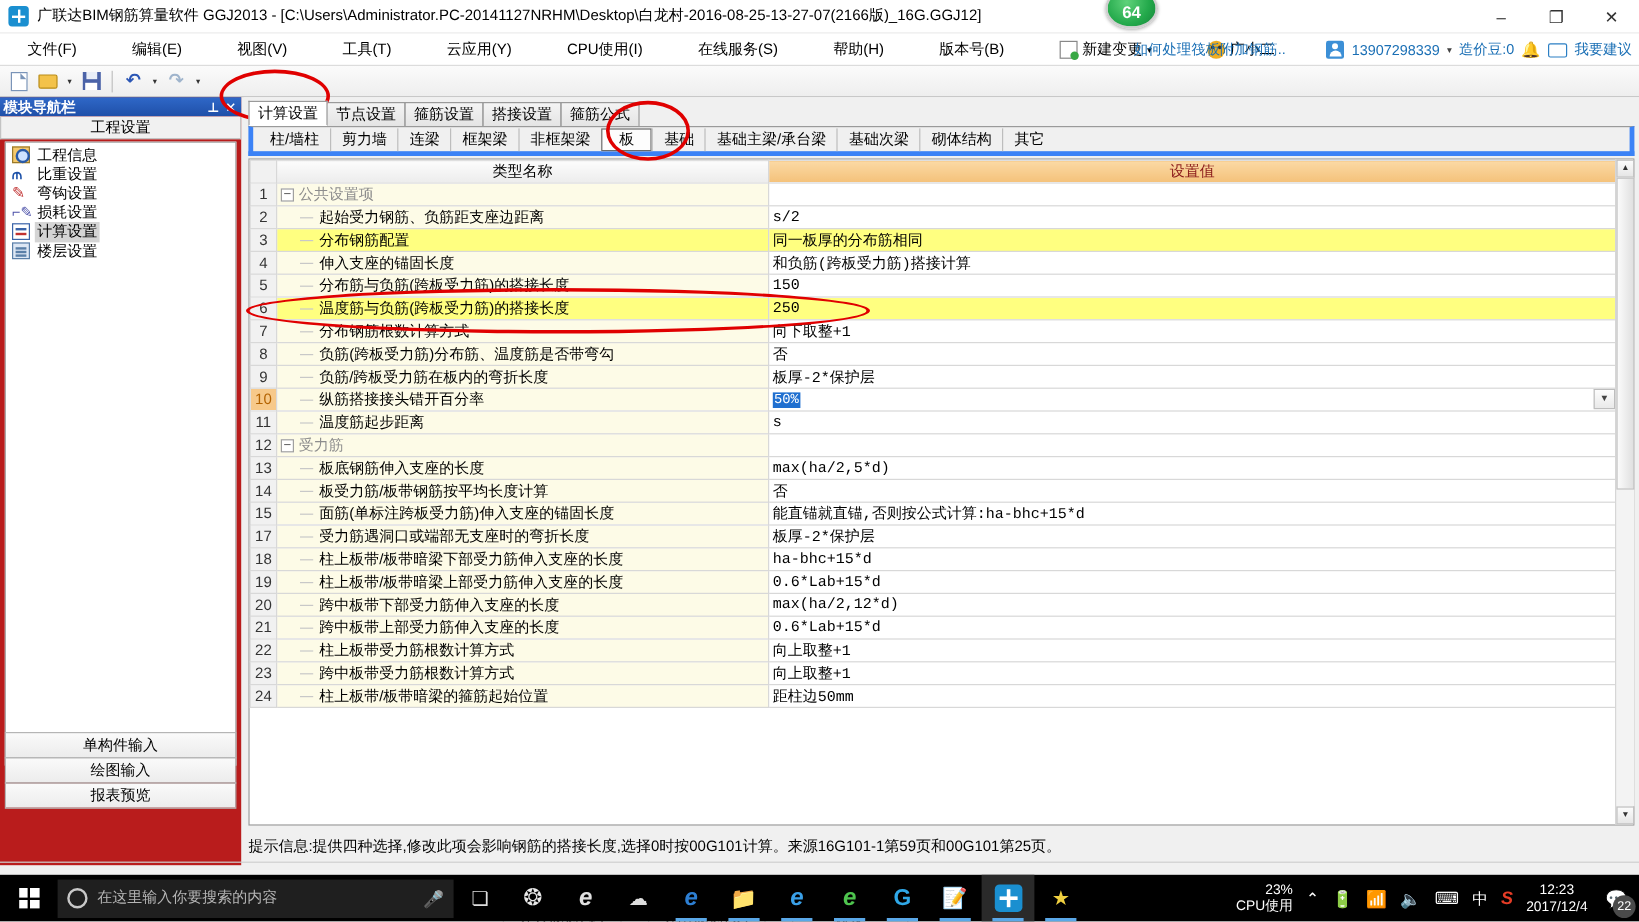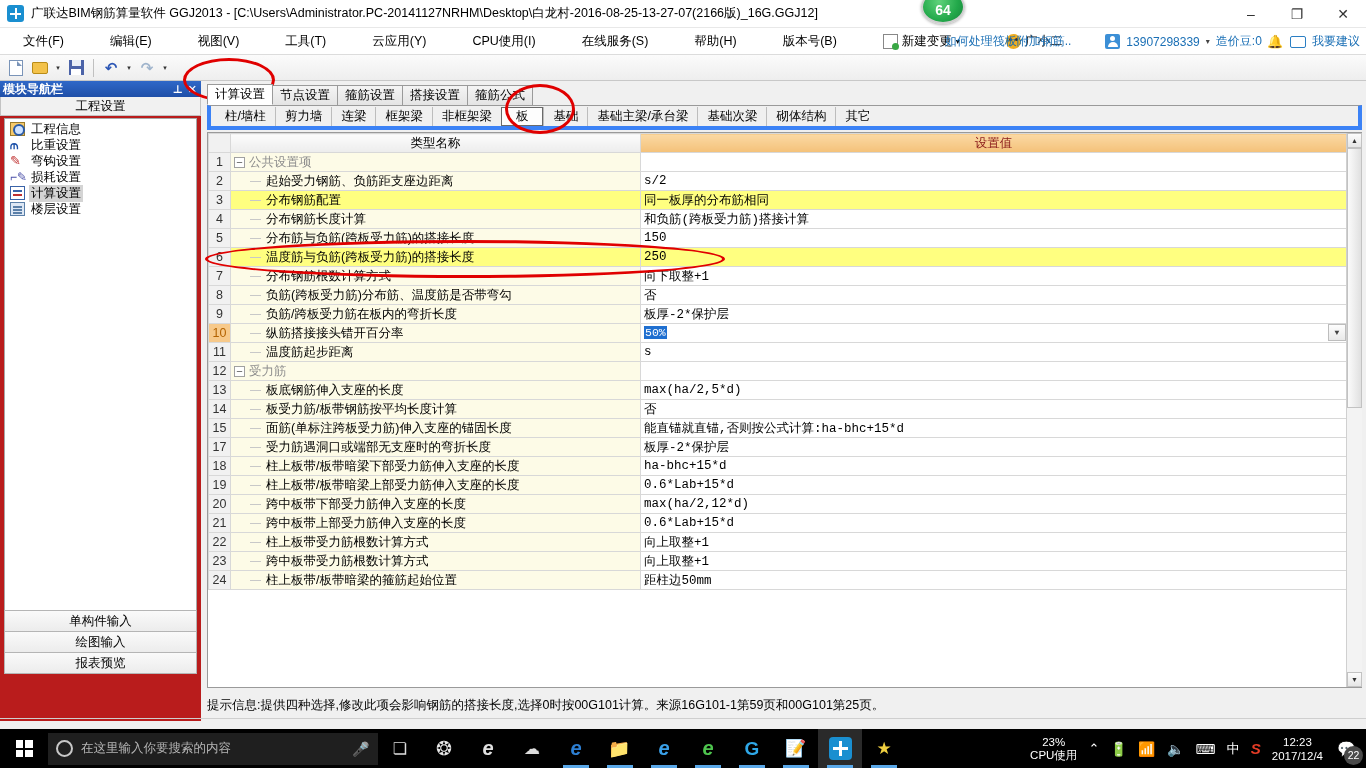--- a/index.html
+++ b/index.html
@@ -188,21 +188,21 @@
   .win-logo { width:17px;height:17px; display:grid; grid-template-columns:1fr 1fr; grid-template-rows:1fr 1fr; gap:2px;}
   .win-logo i { background:#fff; display:block;}
   .searchbox { width:330px; height:32px; background:#1f1f1f; display:flex; align-items:center; padding:0 8px; gap:8px;}
   .circ { width:17px;height:17px;border:2px solid #c8c8c8;border-radius:50%;}
   .search-ph { color:#b5b5b5; font-size:12.5px; }
   .mic { margin-left:auto; color:#ccc; font-size:14px;}
   .tb-ico { width:44px; height:39px; display:flex; align-items:center; justify-content:center; position:relative;}
   .tb-ico.open::after { content:''; position:absolute; bottom:0; left:9px; width:26px; height:3px; background:#5aa8e8;}
   .tb-ico.active { background:#2a2a2a; }
   .tray { margin-left:auto; display:flex; align-items:center; gap:11px; padding-right:6px; color:#fff;}
-  .cpu { text-align:center; font-size:11.5px; line-height:13px; }
+  .cpu { text-align:right; font-size:11.5px; line-height:13px; }
   .clock { text-align:center; font-size:11.5px; line-height:14px; }
   .notif { width:26px;height:26px; position:relative; display:flex;align-items:center;justify-content:center;}
   .notif .cnt { position:absolute; right:-3px; bottom:-3px; width:19px;height:19px;border-radius:50%;
                 background:#4a4a4a;color:#fff;font-size:10.5px;display:flex;align-items:center;justify-content:center;}
   .ico-e { font-style:italic; font-weight:bold; font-size:20px; }
 </style>
 </head>
 <body>
 
 <div id="app">
@@ -360,21 +360,21 @@
               <td class="name"><span class="tree-prefix"></span><span class="dash"></span><span>起始受力钢筋、负筋距支座边距离</span></td>
               <td class="val">s/2</td>
             </tr>
             <tr class="hl">
               <td class="num">3</td>
               <td class="name"><span class="tree-prefix"></span><span class="dash"></span><span>分布钢筋配置</span></td>
               <td class="val">同一板厚的分布筋相同</td>
             </tr>
             <tr>
               <td class="num">4</td>
-              <td class="name"><span class="tree-prefix"></span><span class="dash"></span><span>分布钢筋长度计算</span></td>
+              <td class="name"><span class="tree-prefix"></span><span class="dash"></span><span>伸入支座的锚固长度</span></td>
               <td class="val">和负筋(跨板受力筋)搭接计算</td>
             </tr>
             <tr>
               <td class="num">5</td>
               <td class="name"><span class="tree-prefix"></span><span class="dash"></span><span>分布筋与负筋(跨板受力筋)的搭接长度</span></td>
               <td class="val">150</td>
             </tr>
             <tr class="hl">
               <td class="num">6</td>
               <td class="name"><span class="tree-prefix"></span><span class="dash"></span><span>温度筋与负筋(跨板受力筋)的搭接长度</span></td>

